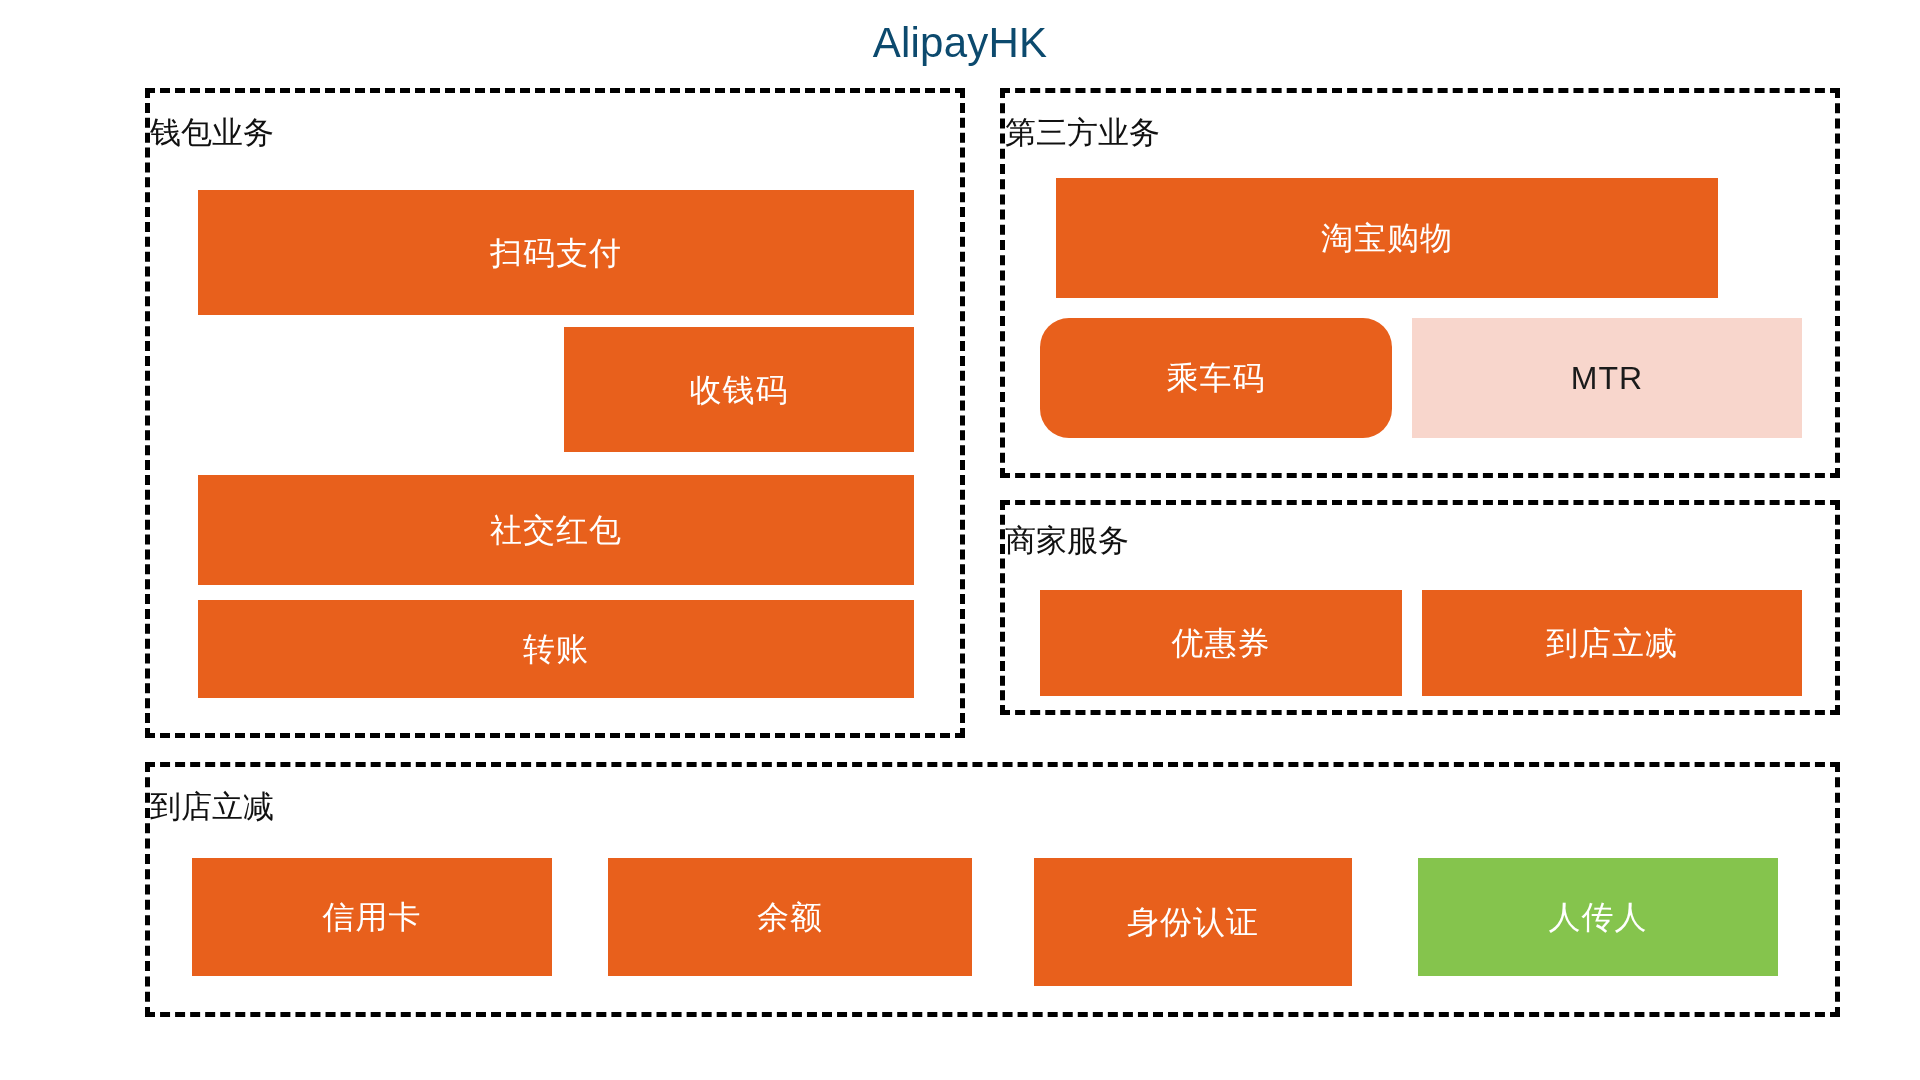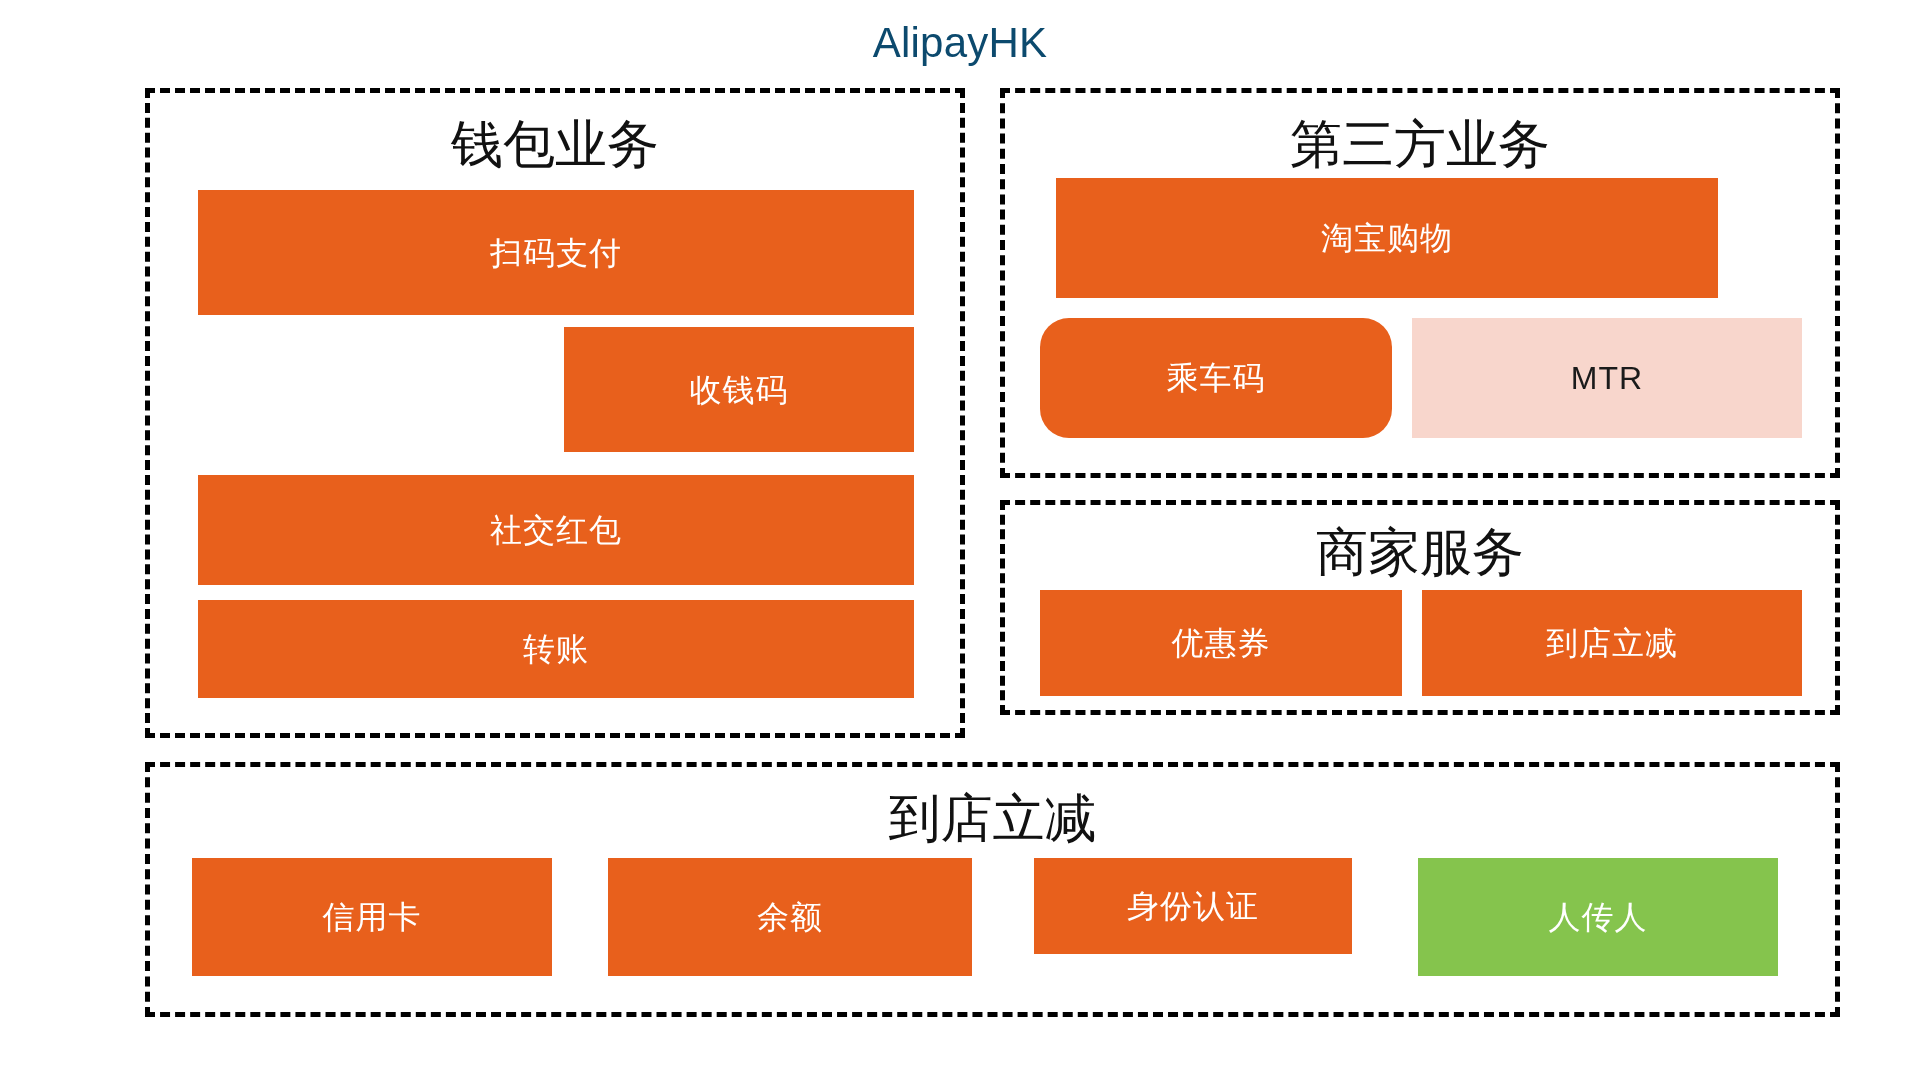--- a/index.html
+++ b/index.html
@@ -40,22 +40,21 @@
   .group {
     position: absolute;
     border: 5px dashed #000000;
     box-sizing: border-box;
     background: #ffffff;
   }
   .group-title {
     position: absolute;
     left: 0;
     width: 100%;
-    text-align: center;
-    font-size: 52px;
+    font-size: 31px;
     font-weight: 500;
     color: #111111;
     line-height: 1.15;
   }
 
   
   .box {
     position: absolute;
     box-sizing: border-box;
     display: flex;
@@ -97,21 +96,21 @@
   #box-ridecode   { left: 1040px; top: 318px; width: 352px; height: 120px; border-radius: 29px; }
   #box-mtr        { left: 1412px; top: 318px; width: 390px; height: 120px; }
 
   
   #box-coupon     { left: 1040px; top: 590px; width: 362px; height: 106px; }
   #box-instore    { left: 1422px; top: 590px; width: 380px; height: 106px; }
 
   
   #box-creditcard { left: 192px;  top: 858px; width: 360px; height: 118px; font-family: Liberation Serif, serif; }
   #box-balance    { left: 608px;  top: 858px; width: 364px; height: 118px; }
-  #box-identity   { left: 1034px; top: 858px; width: 318px; height: 96px; }
+  #box-identity   { left: 1034px; top: 858px; width: 318px; height: 128px; }
   #box-p2p        { left: 1418px; top: 858px; width: 360px; height: 118px; }
 </style>
 </head>
 <body>
 
 <div id="canvas">
 
   <div class="diagram-title">AlipayHK</div>
 
   <div class="group" id="group-wallet">

